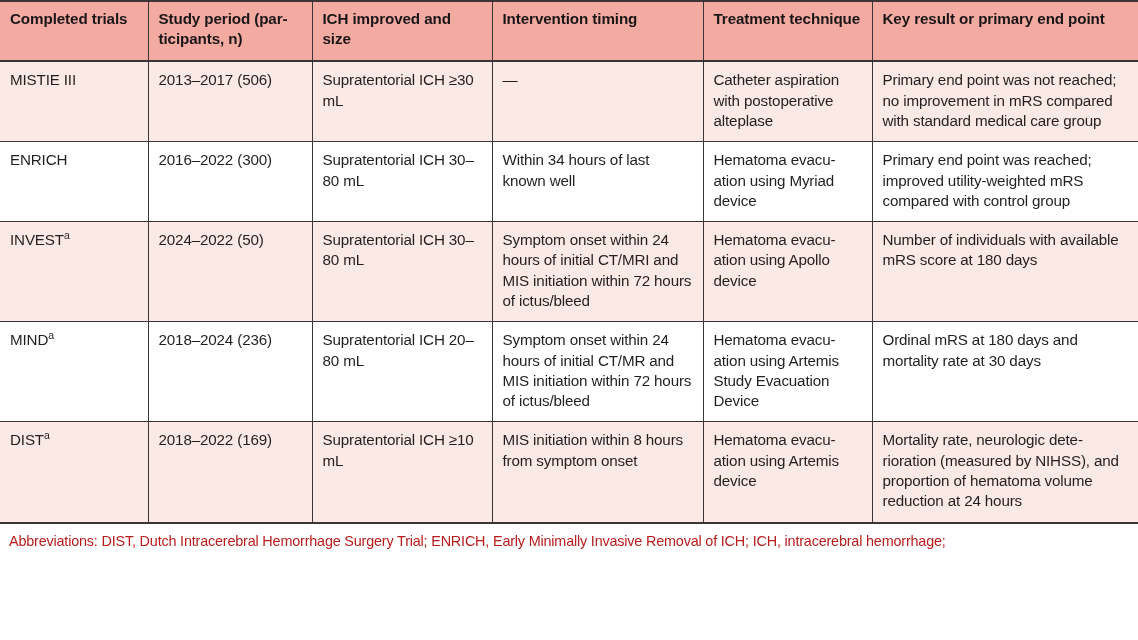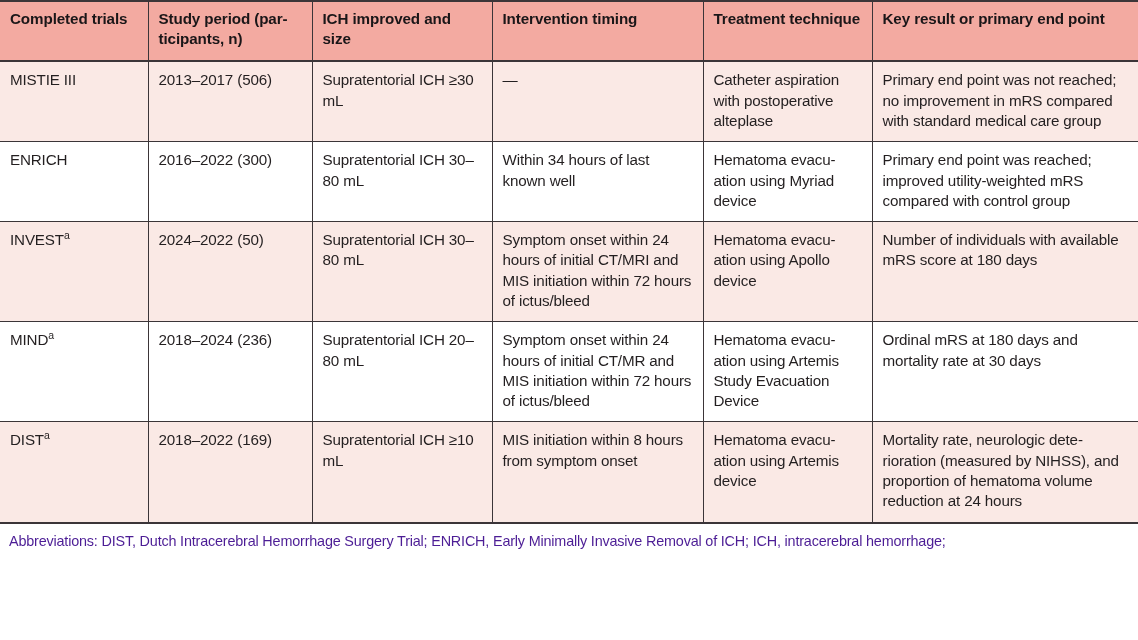--- a/index.html
+++ b/index.html
@@ -73,21 +73,21 @@
   }
 
   .footnote-block {
     padding: 7px 9px 0 9px;
     background: #ffffff;
     border-top: 0;
   }
   .footnote-line {
     font-size: 14.4px;
     line-height: 1.42;
-    color: #4c1d95;
+    color: #b91c1c;
     letter-spacing: -0.18px;
     white-space: nowrap;
   }
   .mdash { font-size: 15.2px; }
 </style>
 </head>
 <body>
 
 <div id="table-root">
 

